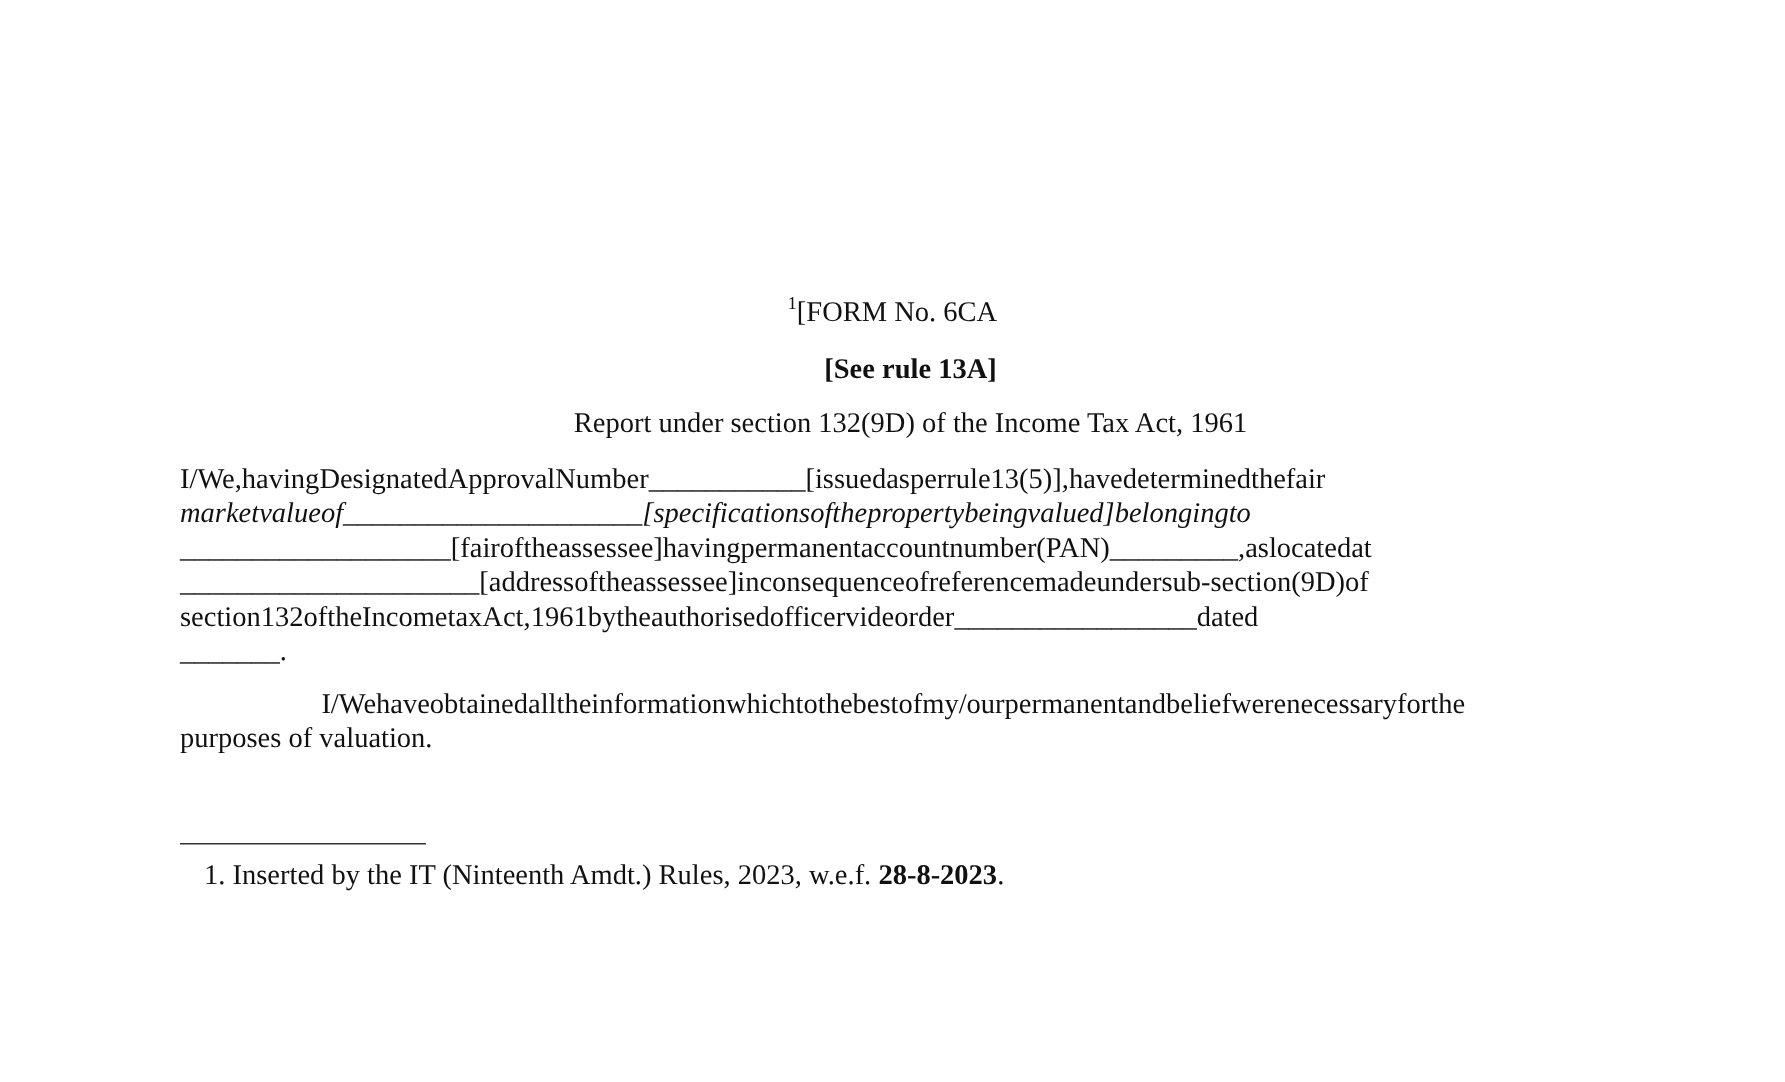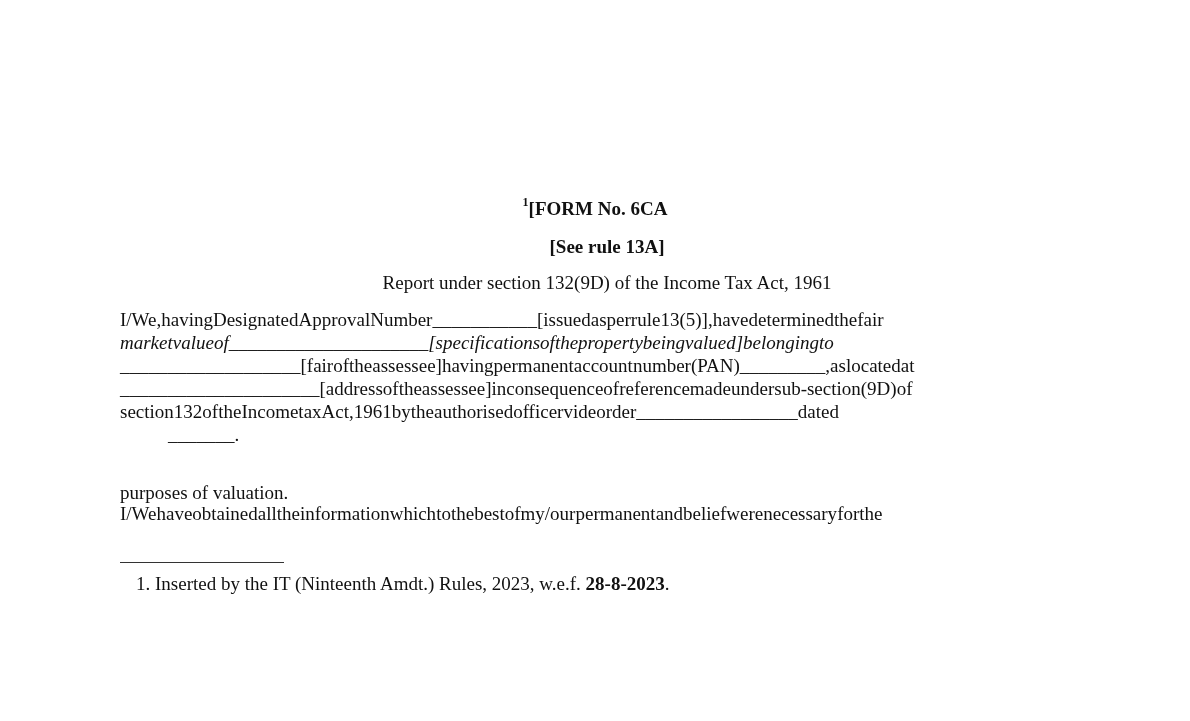--- a/index.html
+++ b/index.html
@@ -2,21 +2,21 @@
 <html><head>
 <meta charset="utf-8">
 <style>
   html, body { margin: 0; padding: 0; }
   body {
     width: 1190px; height: 721px; background: #ffffff; overflow: hidden;
     font-family: "Liberation Serif", "DejaVu Serif", serif; color: #111111;
     position: relative;
   }
   .center { position: absolute; left: 0; width: 1190px; text-align: center; }
-  .title { top: 198px; font-size: 19px; font-weight: bold; }
+  .title { top: 198px; font-size: 19px; font-weight: normal; }
   .title sup { font-size: 12px; position: relative; top: -2px; vertical-align: top; line-height: 1; }
   .subtitle { top: 236px; font-size: 19px; font-weight: bold; padding-left: 12px; }
   .heading { top: 272px; font-size: 19px; padding-left: 12px; }
   .para { position: absolute; left: 120px; width: 951px; font-size: 19px; }
   .line {
     position: absolute; left: 0; width: 951px; height: 23px; line-height: 23px;
     white-space: nowrap; display: flex; 
   }
   .line.left { justify-content: flex-start; }
   .line span { white-space: pre; }
@@ -105,27 +105,27 @@
       <span>1961</span>
       <span>by</span>
       <span>the</span>
       <span>authorised</span>
       <span>officer</span>
       <span>vide</span>
       <span>order</span>
       <span>_________________</span>
       <span>dated</span>
     </div>
-    <div class="line left" style="top: 115px; margin-left: 48px;">
+    <div class="line left" style="top: 115px;">
       <span>_______.</span>
     </div>
   </div>
 
 <div class="para p2">
-  <div class="txt" style="top:0;width:951px;display:flex;justify-content:flex-start;margin-top:44px;" id="p2l1">
+  <div class="txt" style="top:0;width:951px;display:flex;justify-content:center;" id="p2l1">
       <span>I/We</span>
       <span>have</span>
       <span>obtained</span>
       <span>all</span>
       <span>the</span>
       <span>information</span>
       <span>which</span>
       <span>to</span>
       <span>the</span>
       <span>best</span>

